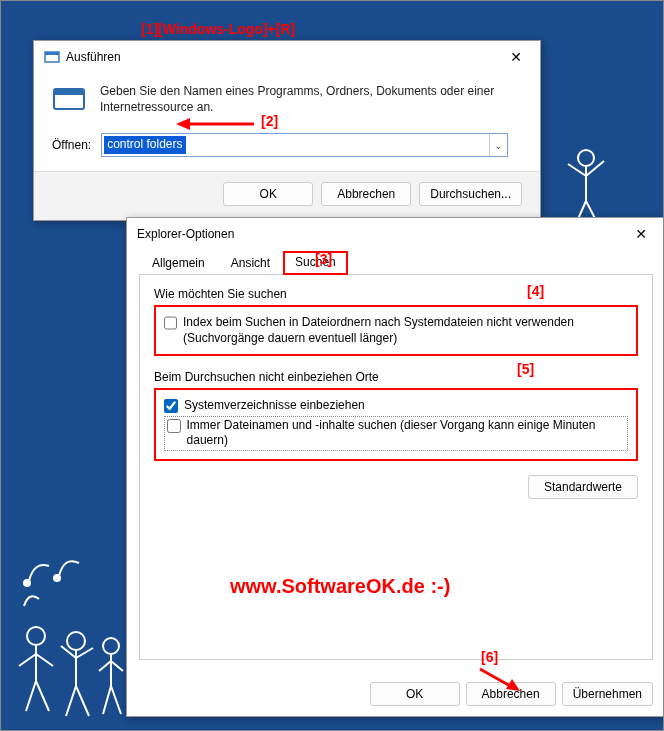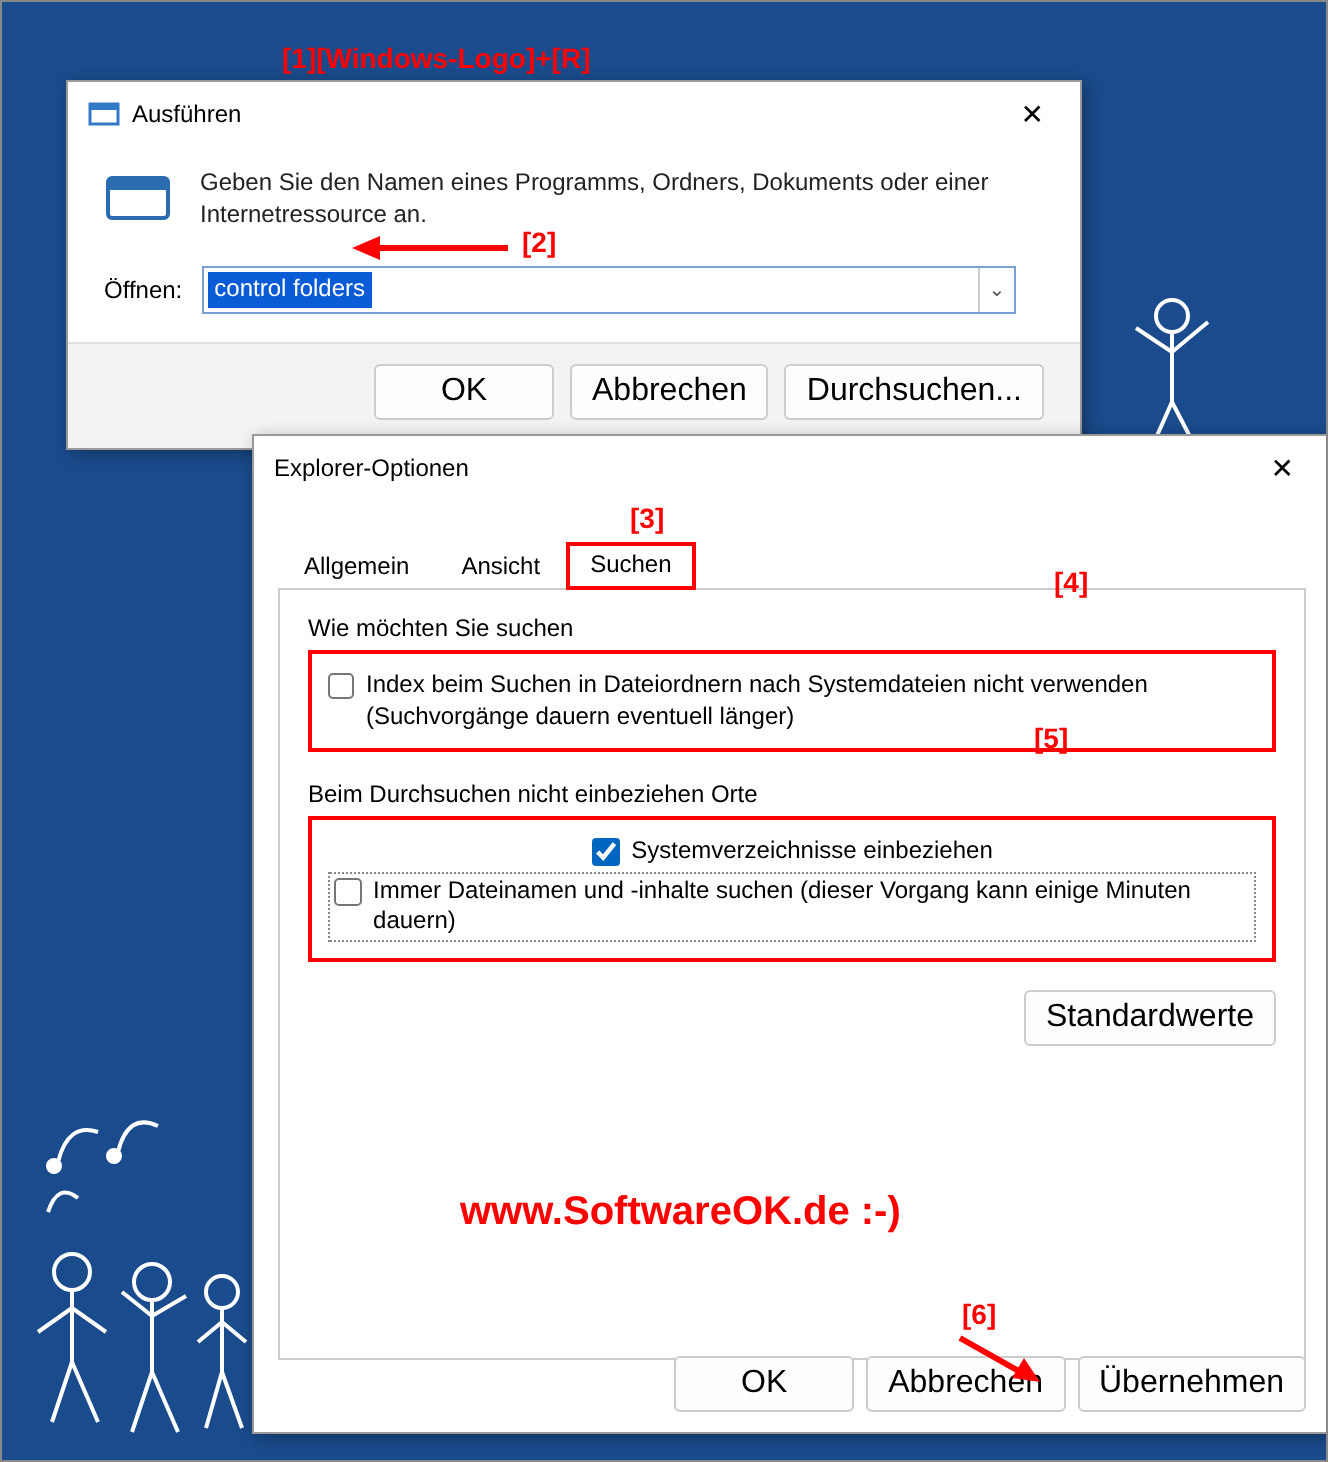--- a/index.html
+++ b/index.html
@@ -16,35 +16,35 @@
   #run-dialog .body { padding: 10px 32px 14px 18px; }
   #run-dialog .desc-row { display: flex; align-items: flex-start; gap: 14px; font-size: 12px; color: #222; line-height: 1.35; }
   #run-dialog .desc-row svg { flex-shrink: 0; margin-top: 2px; }
   #run-dialog .open-row { display: flex; align-items: center; gap: 10px; margin-top: 18px; }
   #run-dialog .open-row label { font-size: 12px; }
   #run-dialog .combo { flex: 1; display: flex; align-items: center; border: 1px solid #7a9fd4; height: 24px; position: relative; }
   #run-dialog .combo input { border: none; outline: none; flex: 1; padding: 2px 6px; font-size: 12px; background: #0a5bd6; color: #fff; height: 100%; }
   #run-dialog .combo input::selection { background: #0a5bd6; color: #fff; }
   #run-dialog .combo .dd { width: 18px; text-align: center; font-size: 10px; color: #555; border-left: 1px solid #ccc; height: 100%; display: flex; align-items: center; justify-content: center; }
   #run-dialog .btn-row { display: flex; justify-content: flex-end; gap: 8px; padding: 10px 18px 14px 18px; background: #f3f3f3; border-top: 1px solid #e0e0e0; }
-  .win-btn { min-width: 90px; padding: 4px 10px; font-size: 16px; background: #fdfdfd; border: 1px solid #ccc; border-radius: 3px; cursor: pointer; text-align: center; }
+  .win-btn { min-width: 90px; padding: 4px 10px; font-size: 12px; background: #fdfdfd; border: 1px solid #ccc; border-radius: 3px; cursor: pointer; text-align: center; }
 
   
   #opt-dialog { left: 125px; top: 216px; width: 540px; height: 500px; }
   #opt-dialog .titlebar { border-bottom: none; }
-  #opt-dialog .body { padding: 0 12px 10px 12px; margin-top: 20px; }
+  #opt-dialog .body { padding: 0 12px 10px 12px; }
   .tabs { display: flex; border-bottom: 1px solid #ccc; font-size: 12px; }
   .tab { padding: 4px 12px; border: 1px solid transparent; position: relative; top: 1px; cursor: pointer; }
   .tab.active { border: 1px solid #ccc; border-bottom: 1px solid #fff; background: #fff; }
   .tab.outlined { border: 2px solid #f00; padding: 2px 10px; }
   .tab-content { border: 1px solid #ccc; border-top: none; padding: 12px 14px 14px 14px; min-height: 385px; position: relative; }
   .group { font-size: 12px; margin-bottom: 14px; }
   .group-title { margin-bottom: 4px; }
   .group-box { border: 2px solid #f00; padding: 6px 8px; }
-  .chk-row { display: flex; align-items: flex-start; gap: 6px; font-size: 12px; line-height: 1.3; margin: 2px 0; justify-content: center; }
+  .chk-row { display: flex; align-items: flex-start; gap: 6px; font-size: 12px; line-height: 1.3; margin: 2px 0; }
   .chk-row input[type="checkbox"] { margin: 1px 0 0 0; width: 14px; height: 14px; accent-color: #0067c0; }
   .chk-row.dotted { border: 1px dotted #888; padding: 1px 2px; }
   .defaults-row { display: flex; justify-content: flex-end; margin-top: 8px; }
   .footer-btns { position: absolute; bottom: 10px; right: 12px; display: flex; gap: 6px; }
 
   
   .anno { position: absolute; color: #f00; font-weight: bold; font-size: 14px; pointer-events: none; }
   .arrow-l { position: absolute; }
 
   

